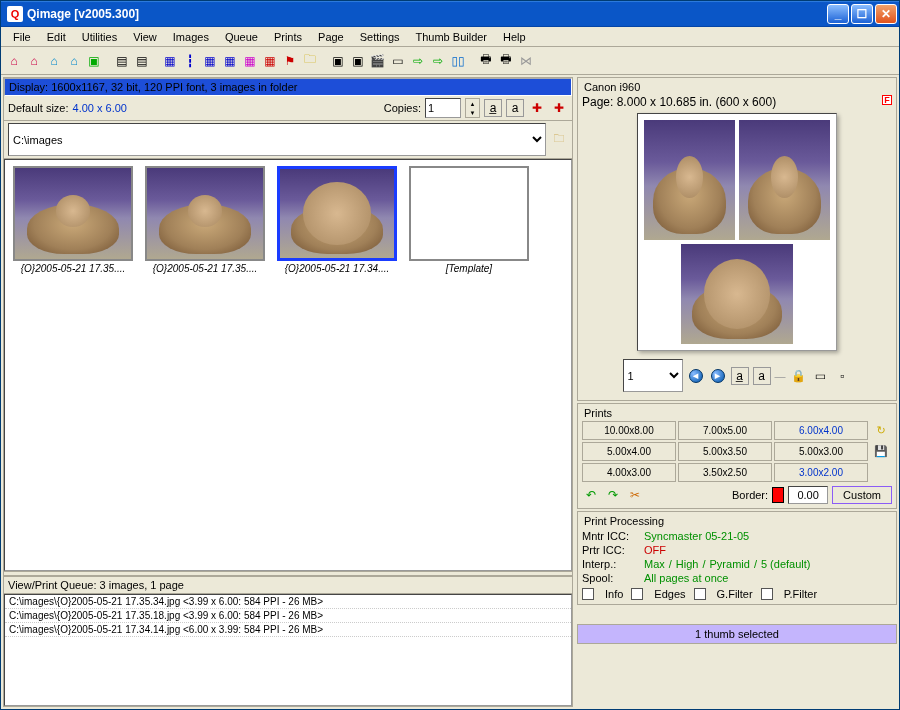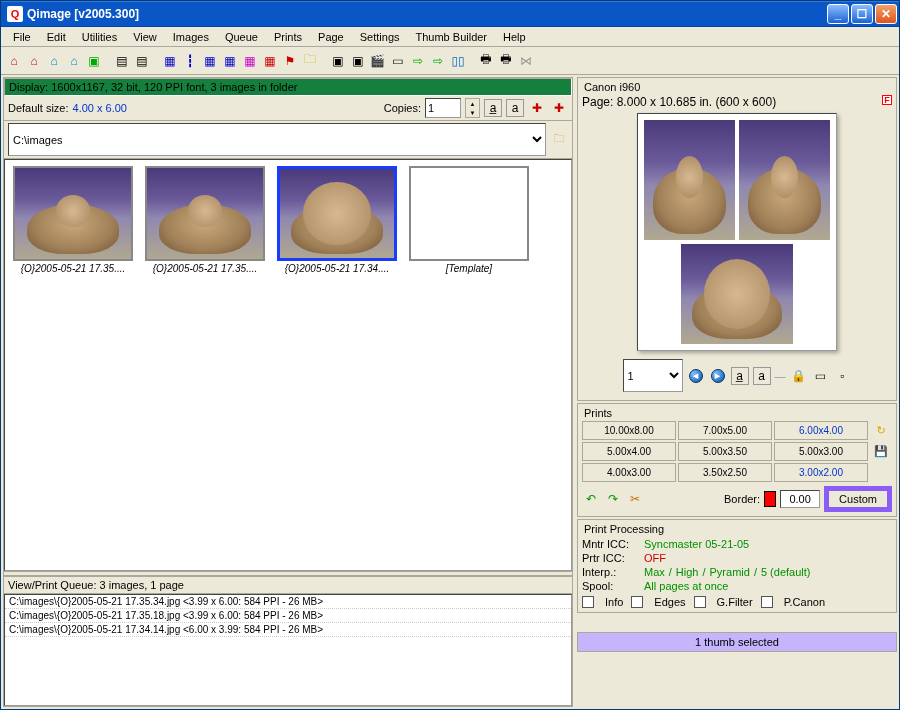--- a/index.html
+++ b/index.html
@@ -11,21 +11,21 @@
 .title-btn { width: 22px; height: 20px; margin-left: 2px; background: linear-gradient(to bottom,#f1a26a,#e2531d); border:1px solid #fff; border-radius:3px; display:flex; align-items:center; justify-content:center; color:white; font-weight:bold; font-size:12px;}
 .title-btn.minmax { background: linear-gradient(to bottom,#8bbeff,#1c62d6); }
 .menubar { height: 20px; background: #ece9d8; display: flex; align-items: center; padding: 0 4px; border-bottom: 1px solid #aca899; }
 .menubar span { padding: 2px 8px; cursor: default; }
 .toolbar { height: 28px; background: #ece9d8; display: flex; align-items: center; padding: 2px 4px; border-bottom: 1px solid #aca899; gap:2px; }
 .tb-btn { width: 18px; height: 18px; display:flex; align-items:center; justify-content:center; font-size:12px; cursor:default; }
 .tb-sep { width:6px; }
 .content { flex:1; display:flex; gap:4px; padding:2px; overflow:hidden; }
 .left-pane { flex:1; display:flex; flex-direction:column; border:1px solid #aca899; background:#ece9d8; }
 .right-pane { width: 320px; display:flex; flex-direction:column; gap:2px; }
-.display-bar { border:1px inset #fff; padding:2px 4px; background:#15803d; }
+.display-bar { border:1px inset #fff; padding:2px 4px; background:#1d4ed8; }
 .size-row { display:flex; align-items:center; padding:2px 4px; gap:4px; border-bottom:1px solid #aca899;}
 .size-row .link { color:#0033cc; text-decoration:none; }
 .path-row { display:flex; align-items:center; padding:2px 4px; gap:4px; border-bottom:1px solid #aca899;}
 .path-row select { flex:1; height:20px; background:white; border:1px inset #999; }
 .folder-btn { width:18px; height:18px; display:flex; align-items:center; justify-content:center; }
 .thumbs-area { flex:1; background:white; border:1px inset #999; padding:6px; display:flex; align-content:flex-start; flex-wrap:wrap; gap:8px; overflow:auto;}
 .thumb { width:124px; display:flex; flex-direction:column; align-items:center;font-style:italic; }
 .thumb-img { width:120px; height:95px; border:2px solid #888; background:#c7b9e7; display:flex; align-items:center; justify-content:center; position:relative;}
 .thumb.selected .thumb-img { border:3px solid #1a3cff; }
 .thumb-label { font-size:10px; margin-top:2px; text-align:center; white-space:nowrap; overflow:hidden; text-overflow:ellipsis; width:120px;}
@@ -49,21 +49,21 @@
 .preview-ctrl-row { display:flex; align-items:center; justify-content:center; gap:4px; padding:4px; }
 select.small { height:33px; width:60px; background:white; border:1px inset #999;}
 .ctrl-btn { width:18px; height:18px; display:flex; align-items:center; justify-content:center; border:1px solid transparent; cursor:default; font-size:12px;}
 .prints-grid { display:grid; grid-template-columns: 1fr 1fr 1fr 22px; gap:2px; }
 .grid-btn { border:1px solid #aca899; background:#ece9d8; padding:3px 2px; text-align:center; cursor:default; font-size:10px;}
 .grid-btn.blue { color:#0033cc; }
 .side-btn { display:flex; align-items:center; justify-content:center; }
 .border-row { display:flex; align-items:center; gap:4px; padding-top:4px;}
 .border-sw { width:12px; height:16px; background:red; border:1px solid #000;}
 .border-input { width:40px; height:18px; border:1px inset #999; text-align:center;}
-.custom-btn { border:5px solid #8b5cf6; padding:2px 10px; background:#ece9d8;}
+.custom-btn { border:1px solid #8b5cf6; padding:2px 10px; background:#ece9d8;}
 .pp-row { display:flex; gap:4px; padding:1px 0;}
 .pp-label { width:58px; }
 .green { color:#009000;}
 .red { color:#cc0000;}
 .cb-row { display:flex; gap:8px; padding-top:3px;}
 .cb-row label { display:flex; align-items:center; gap:11px;}
 .checkbox { width:12px; height:12px; border:1px solid #555; background:white;}
 .status-bar { border:1px solid #aca899; padding:3px 4px; text-align:center; background:#c4b5fd;margin-top:17px;}
 .red-flag { width:10px; height:10px; background:white; border:1px solid red; color:red; font-weight:bold; display:flex; align-items:center; justify-content:center; font-size:9px;}
 .copies-input { width:36px; height:20px; border:1px inset #999; padding:1px 2px;}
@@ -314,21 +314,21 @@
           <label>
               <span class="checkbox"></span>
               <span>Edges</span>
             </label>
           <label>
               <span class="checkbox"></span>
               <span>G.Filter</span>
             </label>
           <label>
               <span class="checkbox"></span>
-              <span>P.Canon</span>
+              <span>P.Filter</span>
             </label>
         </div>
       </div>
 
       <div class="status-bar">1 thumb selected</div>
     </div>
   </div>
 </div>
 
 </body></html>

